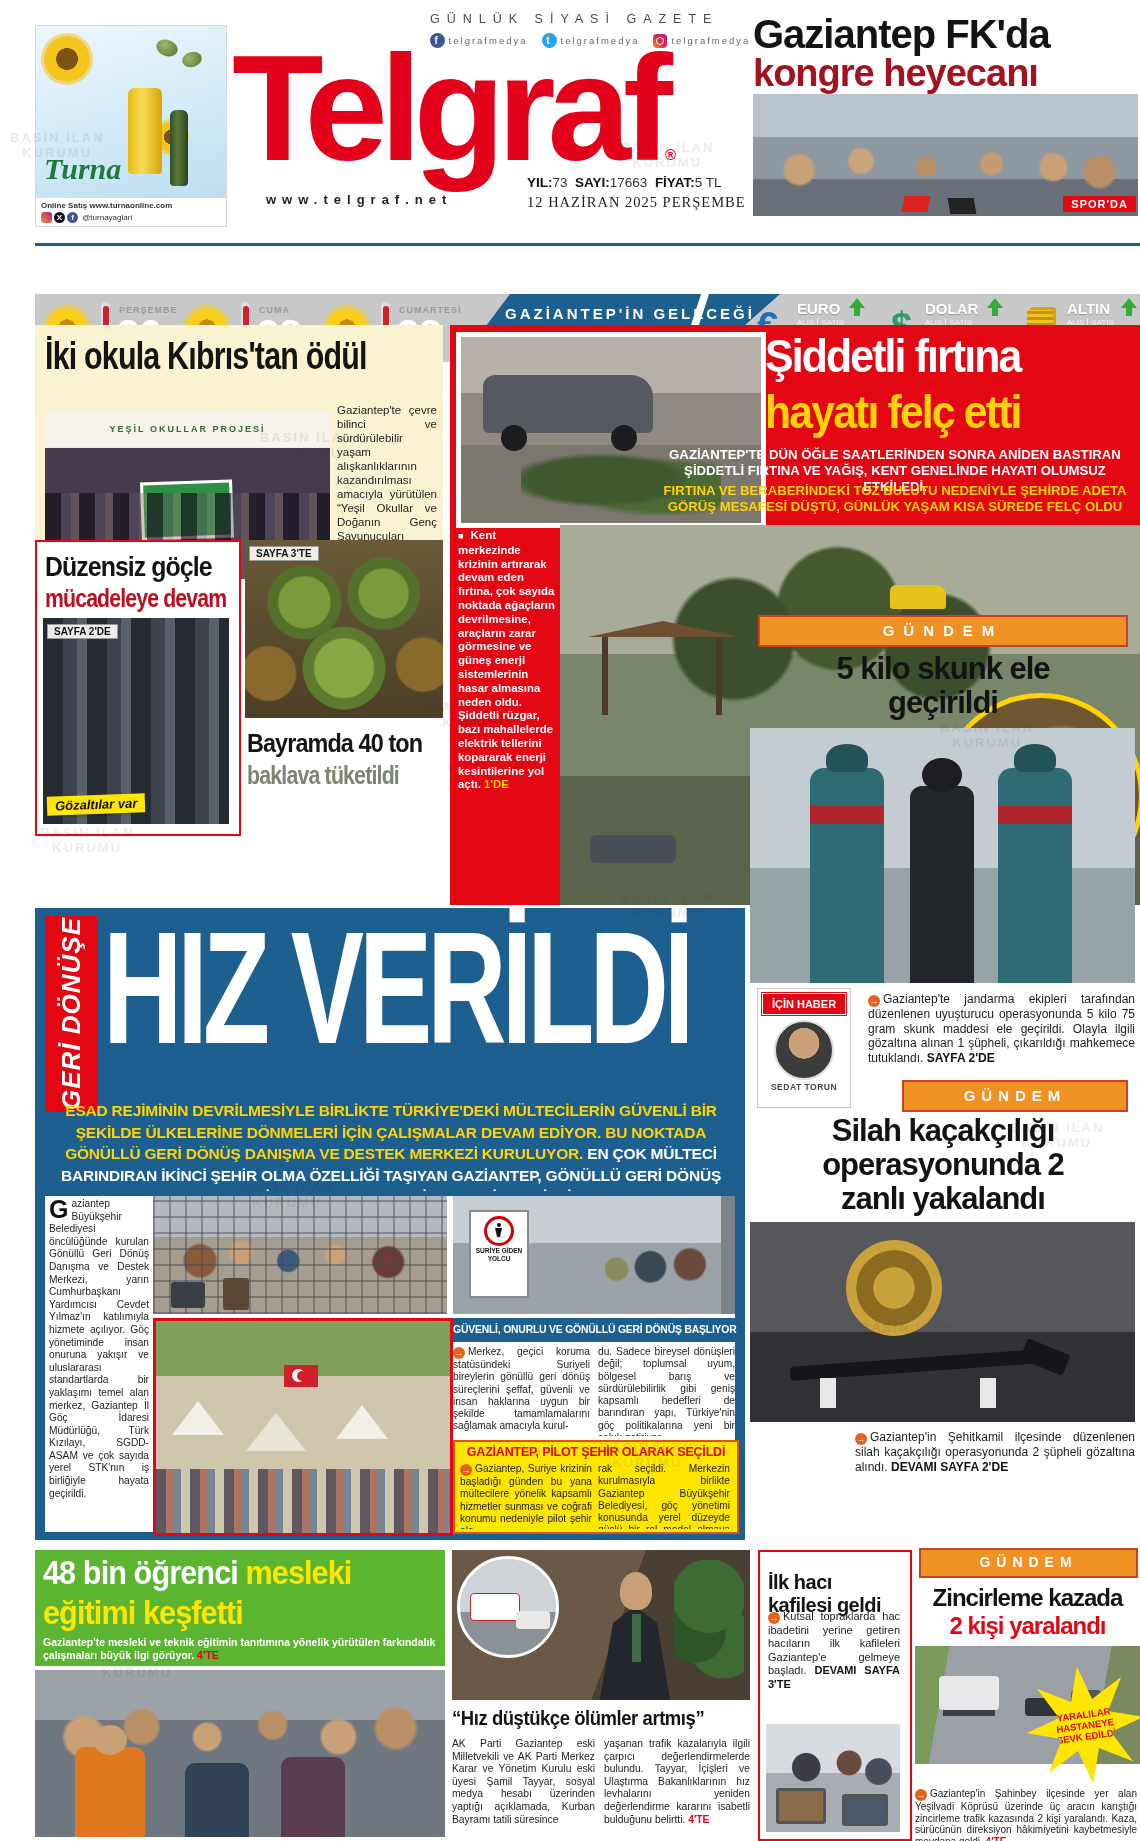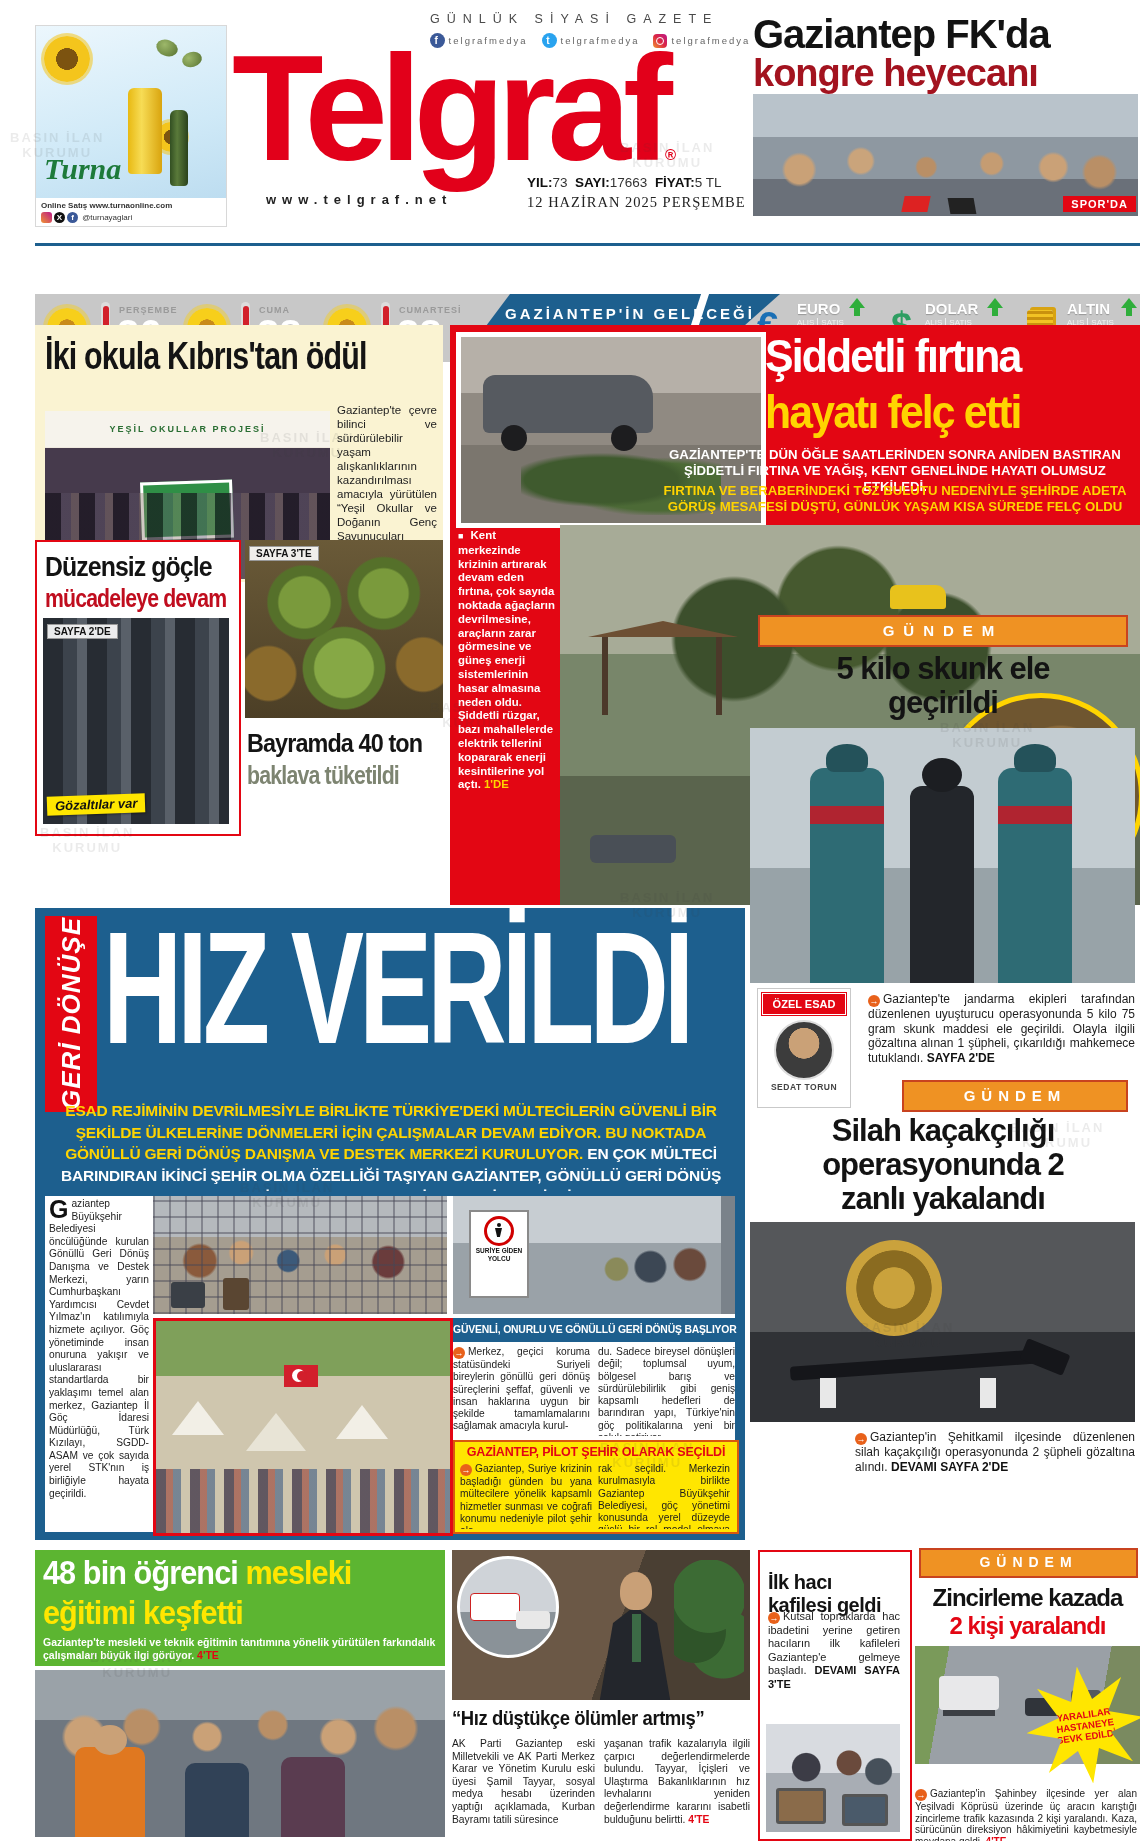--- a/index.html
+++ b/index.html
@@ -479,21 +479,21 @@
     <div style="position:absolute;left:76px;top:16px;width:42px;height:28px;border-radius:50% 50% 8px 8px;background:#24525a;"></div>
     <div style="position:absolute;left:60px;top:78px;width:74px;height:18px;background:#b02430;"></div>
     <div style="position:absolute;left:160px;top:58px;width:64px;height:197px;background:#23262b;border-radius:12px 12px 0 0;"></div>
     <div style="position:absolute;left:172px;top:30px;width:40px;height:34px;border-radius:50%;background:#1c1e22;"></div>
     <div style="position:absolute;left:248px;top:40px;width:74px;height:215px;background:#2e6b74;border-radius:14px 14px 0 0;"></div>
     <div style="position:absolute;left:264px;top:16px;width:42px;height:28px;border-radius:50% 50% 8px 8px;background:#24525a;"></div>
     <div style="position:absolute;left:248px;top:78px;width:74px;height:18px;background:#b02430;"></div>
   </div>
 
   <div class="abs byline-card" style="left:757px;top:988px;width:92px;height:118px;">
-    <div style="background:#e30613;color:#fff;font-size:11px;font-weight:800;line-height:20px;margin:4px;border:1px solid #fff;outline:1px solid #e30613;">ÖZEL ESAD</div>
+    <div style="background:#e30613;color:#fff;font-size:11px;font-weight:800;line-height:20px;margin:4px;border:1px solid #fff;outline:1px solid #e30613;">İÇİN HABER</div>
     <div class="avatar"></div>
     <div class="byline-name">SEDAT TORUN</div>
   </div>
 
   <div class="abs sb-body jc" style="left:868px;top:992px;width:267px;height:90px;">
     <span class="lead"></span><span>Gaziantep'te jandarma ekipleri tarafından düzenlenen uyuşturucu operasyonunda 5 kilo 75 gram skunk maddesi ele geçirildi. Olayla ilgili gözaltına alınan 1 şüpheli, çıkarıldığı mahkemece tutuklandı. </span><span class="bold-page">SAYFA 2'DE</span>
   </div>
 
   <div class="abs gundem" style="left:902px;top:1080px;width:222px;height:28px;letter-spacing:6px;">GÜNDEM</div>
   <div class="abs sb-h" style="left:748px;top:1114px;width:390px;">

